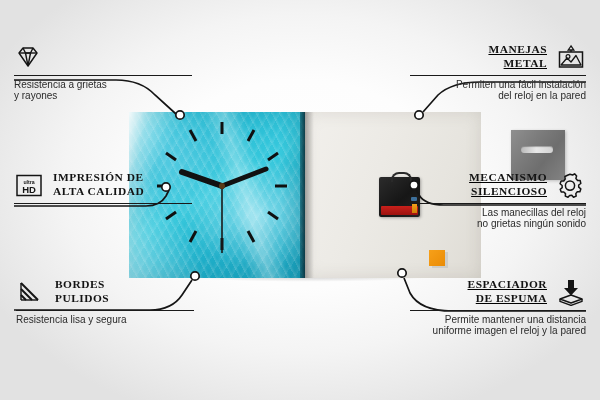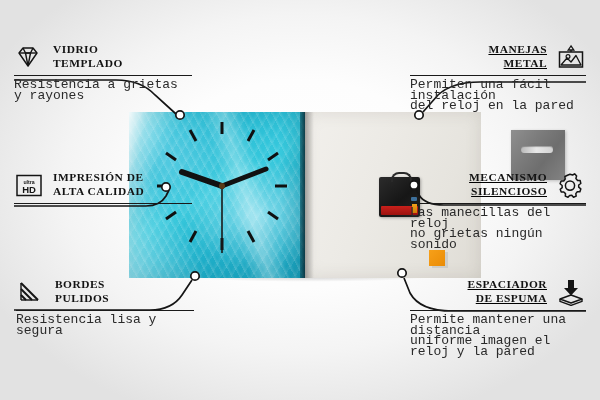--- a/index.html
+++ b/index.html
@@ -54,28 +54,28 @@
   }
   .feature.left .feat-title { text-align: left; }
   .feature.right .feat-title { text-align: right; }
 
   .feat-rule {
     height: 1.4px;
     background: #1a1a1a;
     margin-top: 3px;
   }
   .feat-desc {
-    font-family: Liberation Mono, monospace;
-    font-size: 13px;
+    font-family: Liberation Sans, sans-serif;
+    font-size: 10px;
     line-height: 10.4px;
     color: #2a2a2a;
     margin-top: 4px;
     white-space: pre-line;
   }
-  .feature.right .feat-desc { text-align: left; }
+  .feature.right .feat-desc { text-align: right; }
 
   .icon-box {
     width: 30px;
     height: 30px;
     flex: 0 0 30px;
     display: flex;
     align-items: center;
     justify-content: flex-start;
   }
   .icon-box svg { display: block; }
@@ -285,22 +285,20 @@
         <svg width="28" height="24" viewBox="0 0 28 24">
           <g fill="none" stroke="#141414" stroke-width="1.4" stroke-linejoin="round">
             <path d="M5,8 L9,3 L19,3 L23,8 L14,21 Z"></path>
             <path d="M5,8 L23,8"></path>
             <path d="M9,3 L11.5,8 L14,21"></path>
             <path d="M19,3 L16.5,8 L14,21"></path>
             <path d="M11.5,8 L16.5,8"></path>
           </g>
         </svg>
       </span>
-      <span class="feat-title">VIDRIO
-TEMPLADO</span>
     </div>
     <div class="feat-rule"></div>
     <div class="feat-desc">Resistencia a grietas
 y rayones</div>
   </div>
 
   <div class="feature left" id="f-impresion">
     <div class="feat-head">
       <span class="icon-box">
         <svg width="30" height="25" viewBox="0 0 30 25">

